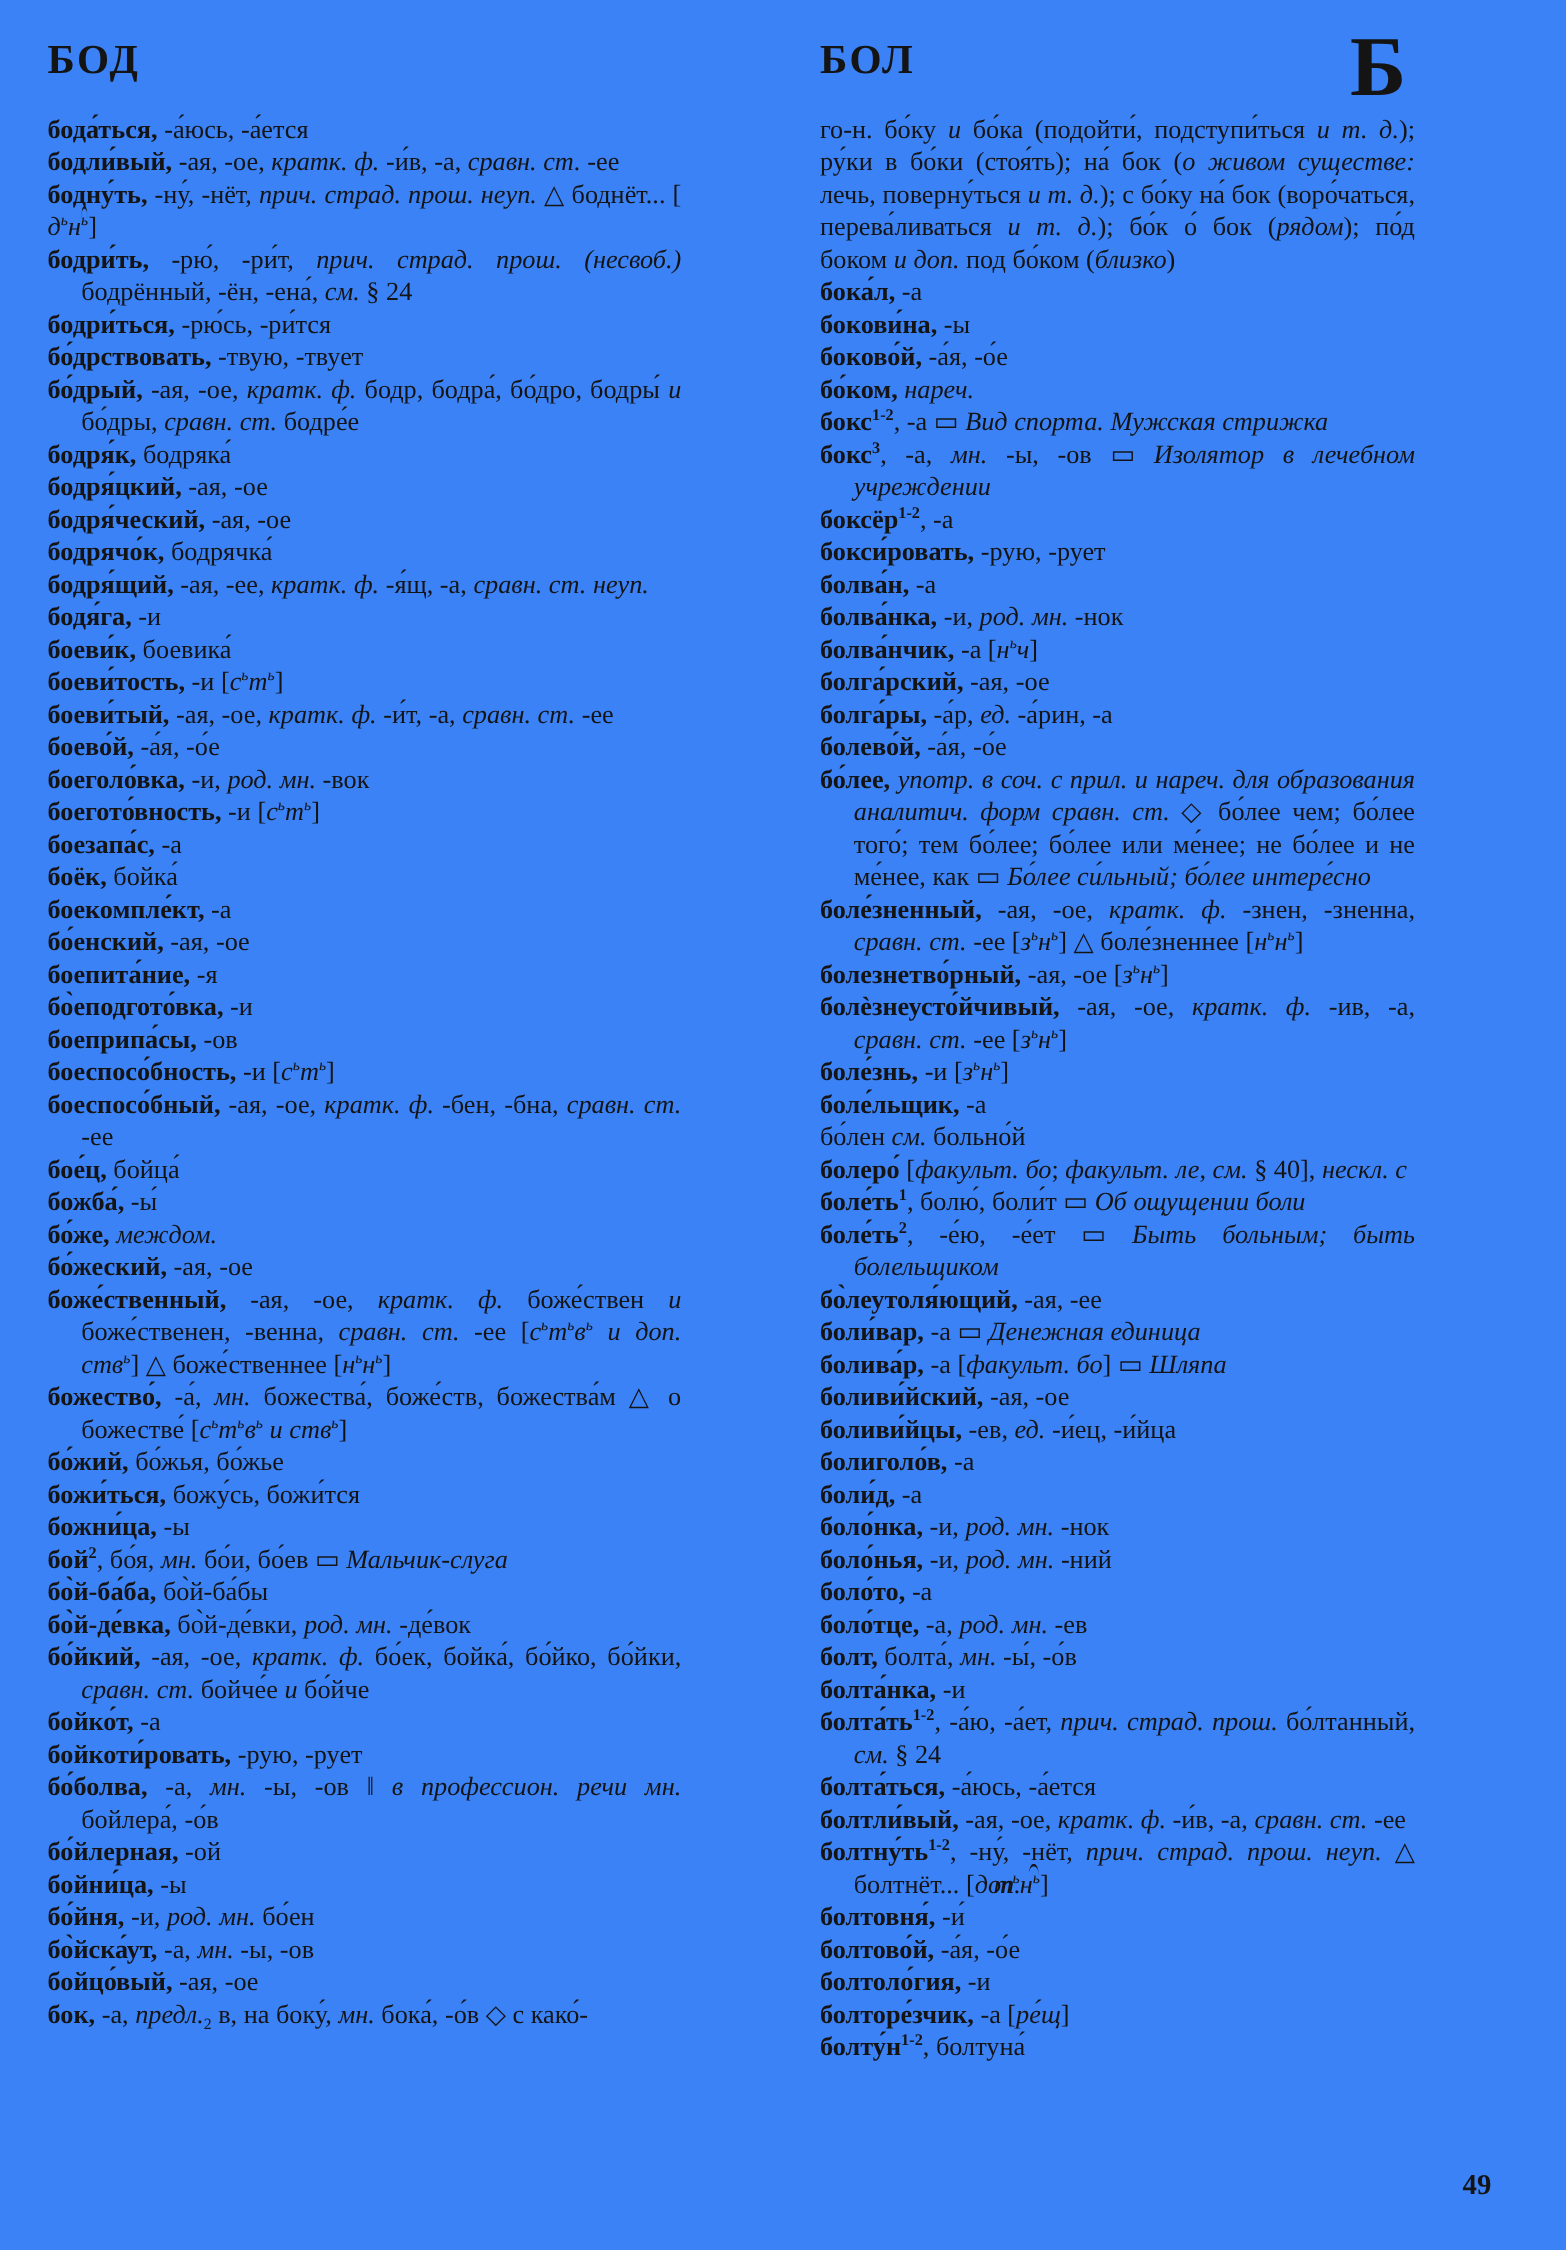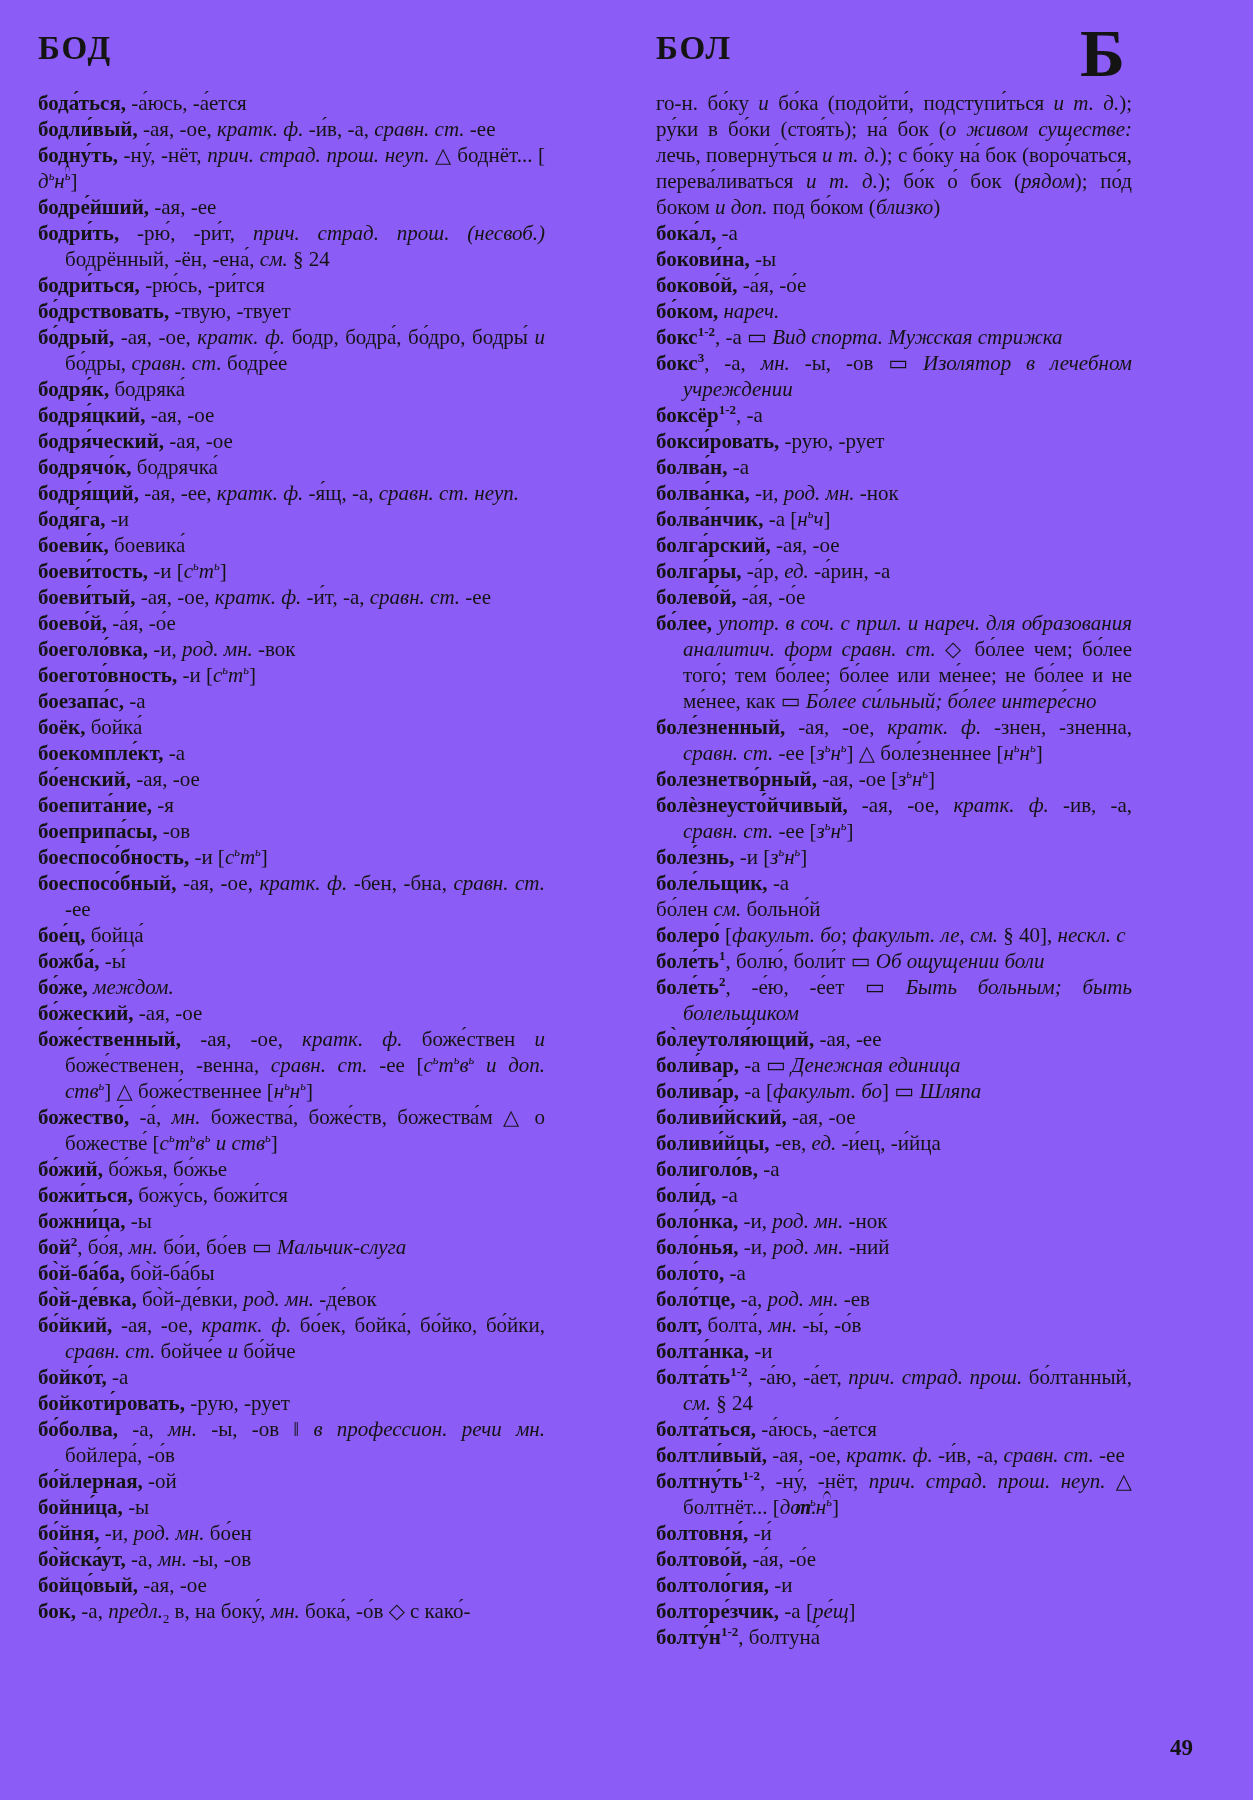--- a/index.html
+++ b/index.html
@@ -1,16 +1,16 @@
 <!DOCTYPE html>
 <html lang="ru"><head>
 <meta charset="utf-8">
 <style>
   html,body{margin:0;padding:0;background:#e8e8e6;}
-  #page{position:relative;width:1253px;height:1800px;background:#8b5cf6;color:#141414;
+  #page{position:relative;width:1253px;height:1800px;background:#3b82f6;color:#141414;
         font-family:"Liberation Serif","DejaVu Serif",serif;overflow:hidden;}
   .guide{position:absolute;top:30px;font-size:33px;font-weight:bold;letter-spacing:2px;}
   #guide-left{left:38px;}
   #guide-right{left:656px;}
   #section-letter{position:absolute;top:14px;left:1080px;font-size:68px;font-weight:bold;}
   .column{position:absolute;top:90px;font-size:21px;line-height:26px;text-align:justify;}
   #col-left{left:38px;width:507px;}
   #col-right{left:656px;width:476px;}
   .entry{margin:0;padding-left:27px;text-indent:-27px;}
   .entry.cont{padding-left:0;text-indent:0;}
@@ -30,21 +30,20 @@
 <body>
 
 <div id="page">
   <div class="guide" id="guide-left">БОД</div>
   <div class="guide" id="guide-right">БОЛ</div>
   <div id="section-letter">Б</div>
   <div class="column" id="col-left">
       <p class="entry"><span class="bold">бода́ться,</span><span> -а́юсь, -а́ется</span></p>
       <p class="entry"><span class="bold">бодли́вый,</span><span> -ая, -ое, </span><span class="italic">кратк. ф.</span><span> -и́в, -а, </span><span class="italic">сравн. ст.</span><span> -ее</span></p>
       <p class="entry"><span class="bold">бодну́ть,</span><span> -ну́, -нёт, </span><span class="italic">прич. страд. прош. неуп.</span><span> △ боднёт... [</span><span class="tr arc"><span>д</span><sup>ь</sup><span>н</span><sup>ь</sup></span><span>]</span></p>
-      <p class="entry"><span class="bold">бодре́йший,</span><span> -ая, -ее</span></p>
       <p class="entry"><span class="bold">бодри́ть,</span><span> -рю́, -ри́т, </span><span class="italic">прич. страд. прош.</span><span> </span><span class="italic">(несвоб.)</span><span> бодрённый, -ён, -ена́, </span><span class="italic">см.</span><span> § 24</span></p>
       <p class="entry"><span class="bold">бодри́ться,</span><span> -рю́сь, -ри́тся</span></p>
       <p class="entry"><span class="bold">бо́дрствовать,</span><span> -твую, -твует</span></p>
       <p class="entry"><span class="bold">бо́дрый,</span><span> -ая, -ое, </span><span class="italic">кратк. ф.</span><span> бодр, бодра́, бо́дро, бодры́ </span><span class="italic">и</span><span> бо́дры, </span><span class="italic">сравн. ст.</span><span> бодре́е</span></p>
       <p class="entry"><span class="bold">бодря́к,</span><span> бодряка́</span></p>
       <p class="entry"><span class="bold">бодря́цкий,</span><span> -ая, -ое</span></p>
       <p class="entry"><span class="bold">бодря́ческий,</span><span> -ая, -ое</span></p>
       <p class="entry"><span class="bold">бодрячо́к,</span><span> бодрячка́</span></p>
       <p class="entry"><span class="bold">бодря́щий,</span><span> -ая, -ее, </span><span class="italic">кратк. ф.</span><span> -я́щ, -а, </span><span class="italic">сравн. ст. неуп.</span></p>
       <p class="entry"><span class="bold">бодя́га,</span><span> -и</span></p>
@@ -52,20 +51,21 @@
       <p class="entry"><span class="bold">боеви́тость,</span><span> -и [</span><span class="tr"><span>с</span><sup>ь</sup><span>т</span><sup>ь</sup></span><span>]</span></p>
       <p class="entry"><span class="bold">боеви́тый,</span><span> -ая, -ое, </span><span class="italic">кратк. ф.</span><span> -и́т, -а, </span><span class="italic">сравн. ст.</span><span> -ее</span></p>
       <p class="entry"><span class="bold">боево́й,</span><span> -а́я, -о́е</span></p>
       <p class="entry"><span class="bold">боеголо́вка,</span><span> -и, </span><span class="italic">род. мн.</span><span> -вок</span></p>
       <p class="entry"><span class="bold">боегото́вность,</span><span> -и [</span><span class="tr"><span>с</span><sup>ь</sup><span>т</span><sup>ь</sup></span><span>]</span></p>
       <p class="entry"><span class="bold">боезапа́с,</span><span> -а</span></p>
       <p class="entry"><span class="bold">боёк,</span><span> бойка́</span></p>
       <p class="entry"><span class="bold">боекомпле́кт,</span><span> -а</span></p>
       <p class="entry"><span class="bold">бо́енский,</span><span> -ая, -ое</span></p>
       <p class="entry"><span class="bold">боепита́ние,</span><span> -я</span></p>
+      <p class="entry"><span class="bold">бо̀еподгото́вка,</span><span> -и</span></p>
       <p class="entry"><span class="bold">боеприпа́сы,</span><span> -ов</span></p>
       <p class="entry"><span class="bold">боеспосо́бность,</span><span> -и [</span><span class="tr"><span>с</span><sup>ь</sup><span>т</span><sup>ь</sup></span><span>]</span></p>
       <p class="entry"><span class="bold">боеспосо́бный,</span><span> -ая, -ое, </span><span class="italic">кратк. ф.</span><span> -бен, -бна, </span><span class="italic">сравн. ст.</span><span> -ее</span></p>
       <p class="entry"><span class="bold">бое́ц,</span><span> бойца́</span></p>
       <p class="entry"><span class="bold">божба́,</span><span> -ы́</span></p>
       <p class="entry"><span class="bold">бо́же,</span><span> </span><span class="italic">междом.</span></p>
       <p class="entry"><span class="bold">бо́жеский,</span><span> -ая, -ое</span></p>
       <p class="entry"><span class="bold">боже́ственный,</span><span> -ая, -ое, </span><span class="italic">кратк. ф.</span><span> боже́ствен </span><span class="italic">и</span><span> боже́ственен, -венна, </span><span class="italic">сравн. ст.</span><span> -ее [</span><span class="tr"><span>с</span><sup>ь</sup><span>т</span><sup>ь</sup><span>в</span><sup>ь</sup></span><span> </span><span class="italic">и доп.</span><span> </span><span class="tr"><span>ств</span><sup>ь</sup></span><span>] △ боже́ственнее [</span><span class="tr"><span>н</span><sup>ь</sup><span>н</span><sup>ь</sup></span><span>]</span></p>
       <p class="entry"><span class="bold">божество́,</span><span> -а́, </span><span class="italic">мн.</span><span> божества́, боже́ств, божества́м △ о божестве́ [</span><span class="tr"><span>с</span><sup>ь</sup><span>т</span><sup>ь</sup><span>в</span><sup>ь</sup></span><span> </span><span class="italic">и</span><span> </span><span class="tr"><span>ств</span><sup>ь</sup></span><span>]</span></p>
       <p class="entry"><span class="bold">бо́жий,</span><span> бо́жья, бо́жье</span></p>

